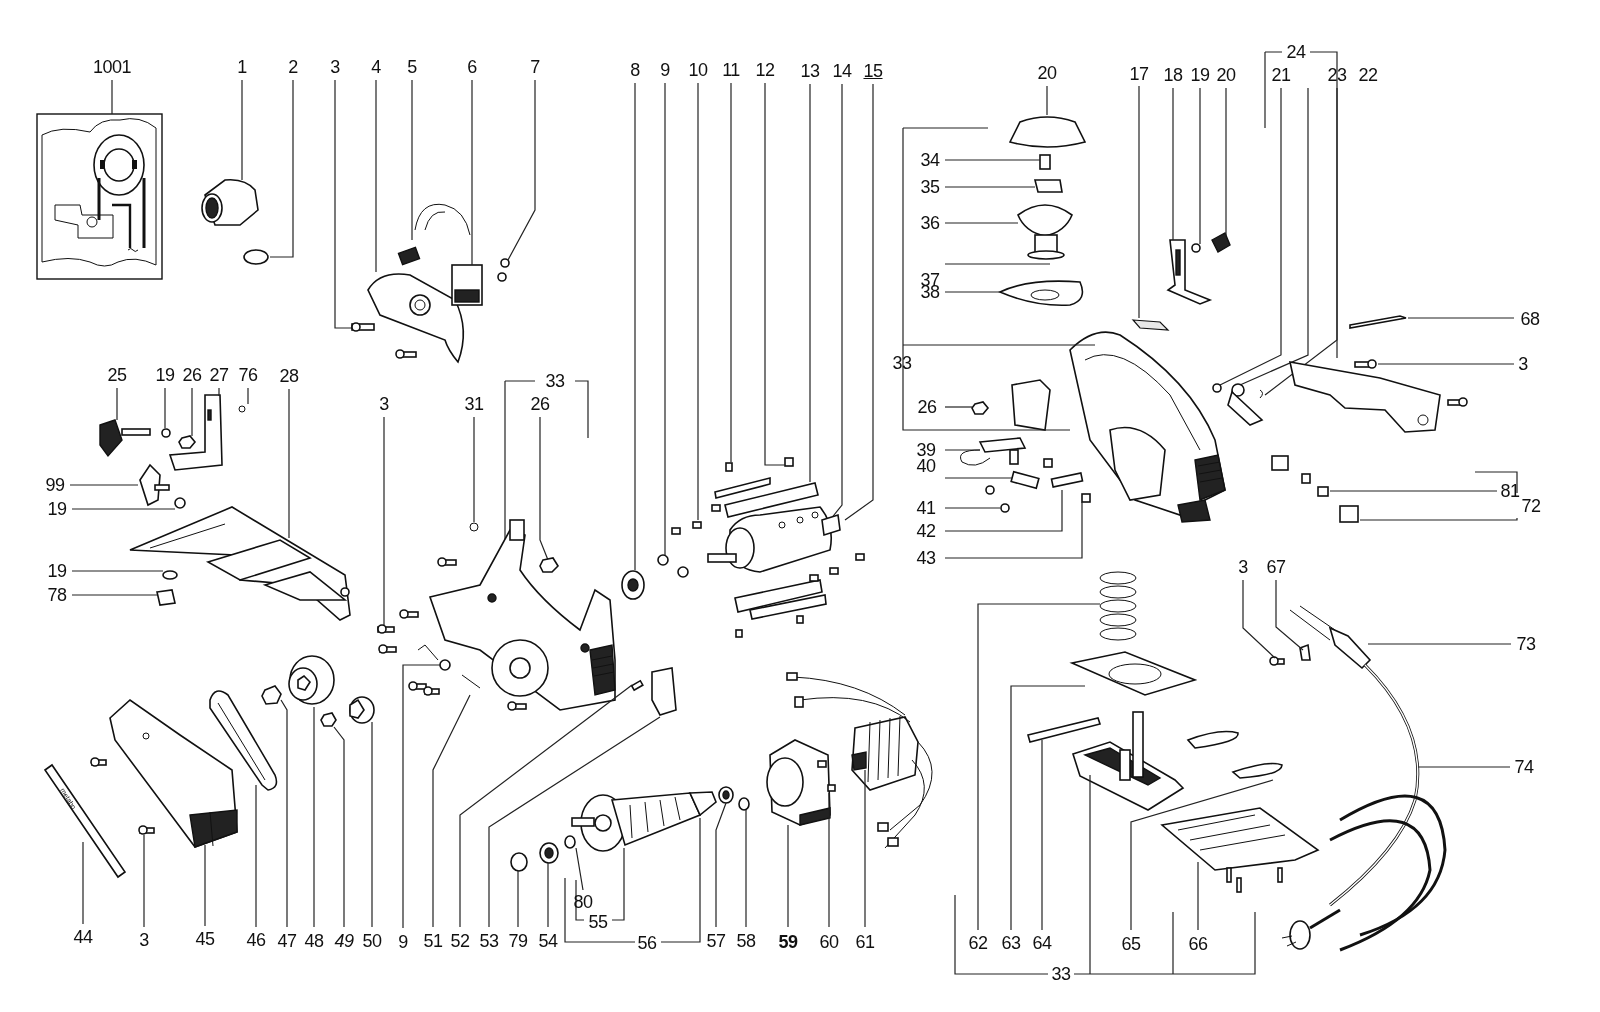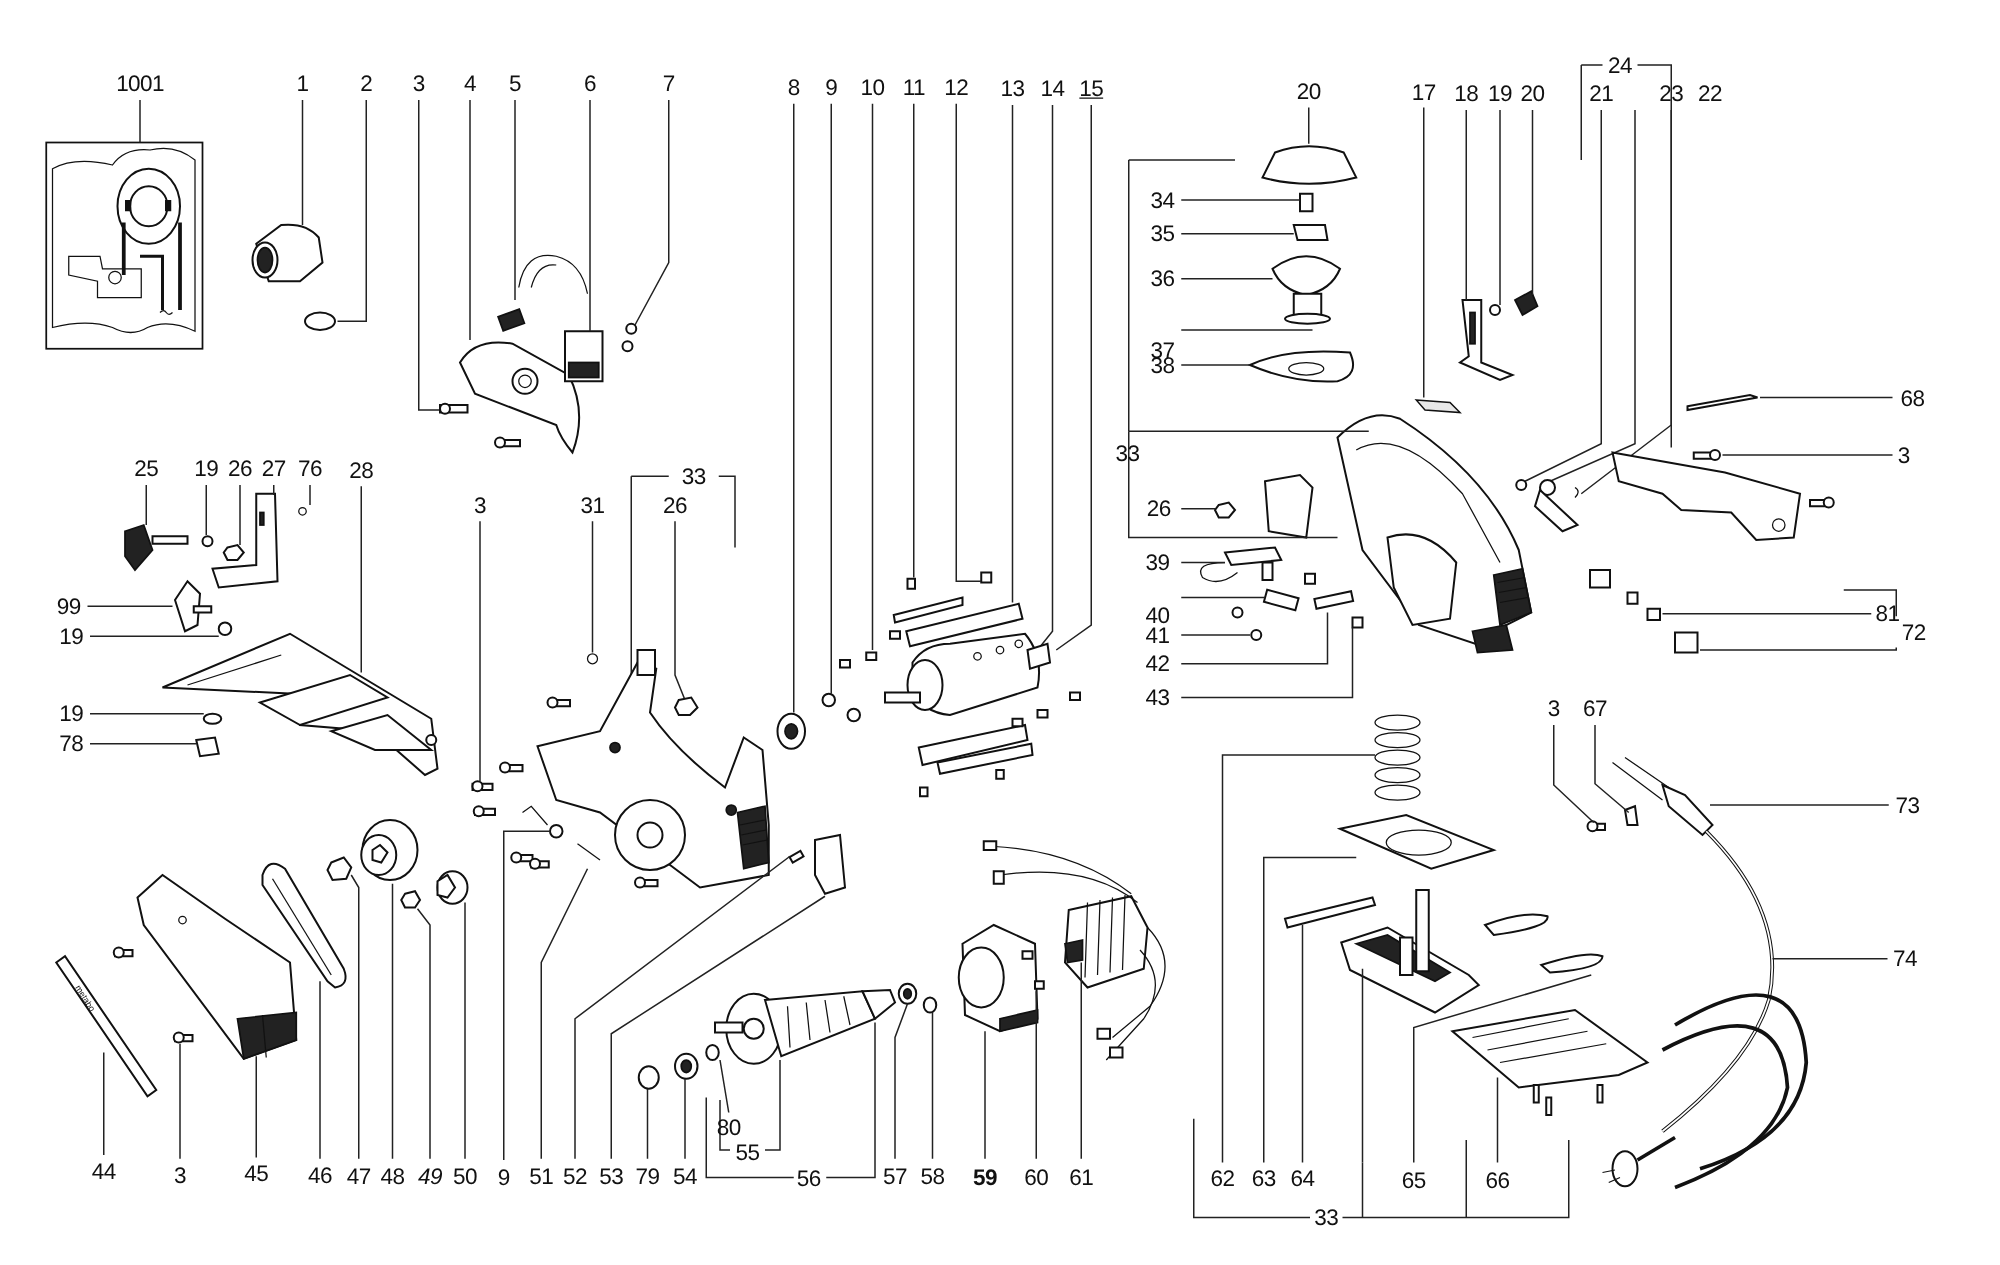--- a/index.html
+++ b/index.html
@@ -506,21 +506,21 @@
     <div class="lbl" style="left: 1200px; top: 75px;">19</div>
     <div class="lbl" style="left: 1226px; top: 75px;">20</div>
     <div class="lbl" style="left: 1296px; top: 52px;">24</div>
     <div class="lbl" style="left: 1281px; top: 75px;">21</div>
     <div class="lbl" style="left: 1368px; top: 75px;">22</div>
     <div class="lbl" style="left: 1337px; top: 75px;">23</div>
     <div class="lbl" style="left: 1530px; top: 319px;">68</div>
     <div class="lbl" style="left: 1523px; top: 364px;">3</div>
     <div class="lbl" style="left: 927px; top: 407px;">26</div>
     <div class="lbl" style="left: 926px; top: 450px;">39</div>
-    <div class="lbl" style="left: 926px; top: 492px;">40</div>
+    <div class="lbl" style="left: 926px; top: 466px;">40</div>
     <div class="lbl" style="left: 926px; top: 508px;">41</div>
     <div class="lbl" style="left: 926px; top: 531px;">42</div>
     <div class="lbl" style="left: 926px; top: 558px;">43</div>
     <div class="lbl" style="left: 1510px; top: 491px;">81</div>
     <div class="lbl" style="left: 1531px; top: 506px;">72</div>
     <div class="lbl" style="left: 117px; top: 375px;">25</div>
     <div class="lbl" style="left: 165px; top: 375px;">19</div>
     <div class="lbl" style="left: 192px; top: 375px;">26</div>
     <div class="lbl" style="left: 219px; top: 375px;">27</div>
     <div class="lbl" style="left: 248px; top: 375px;">76</div>

